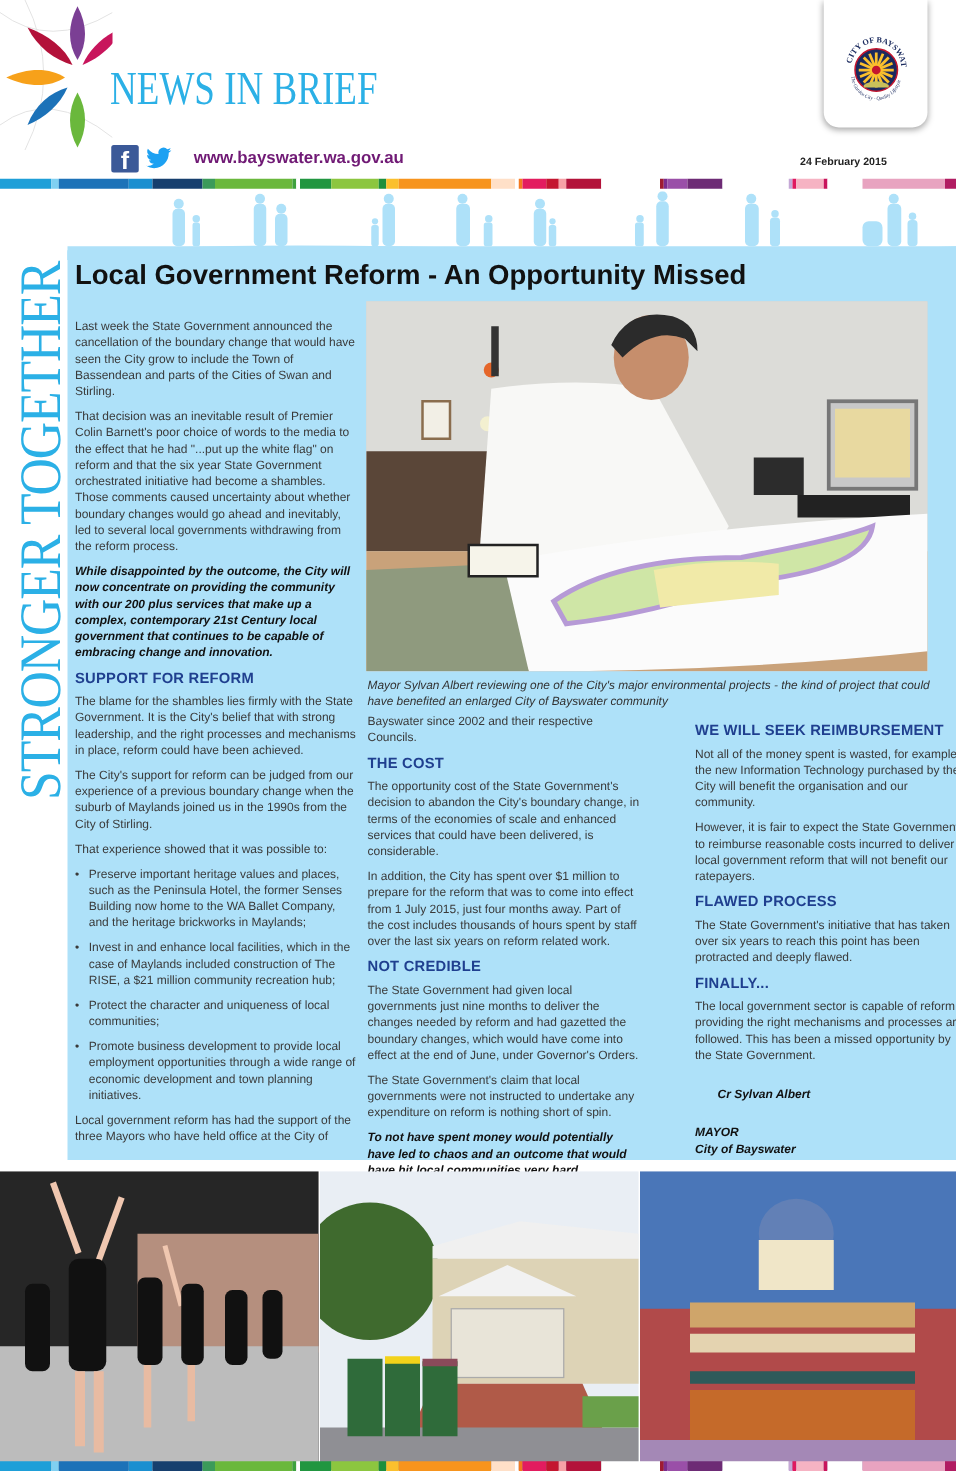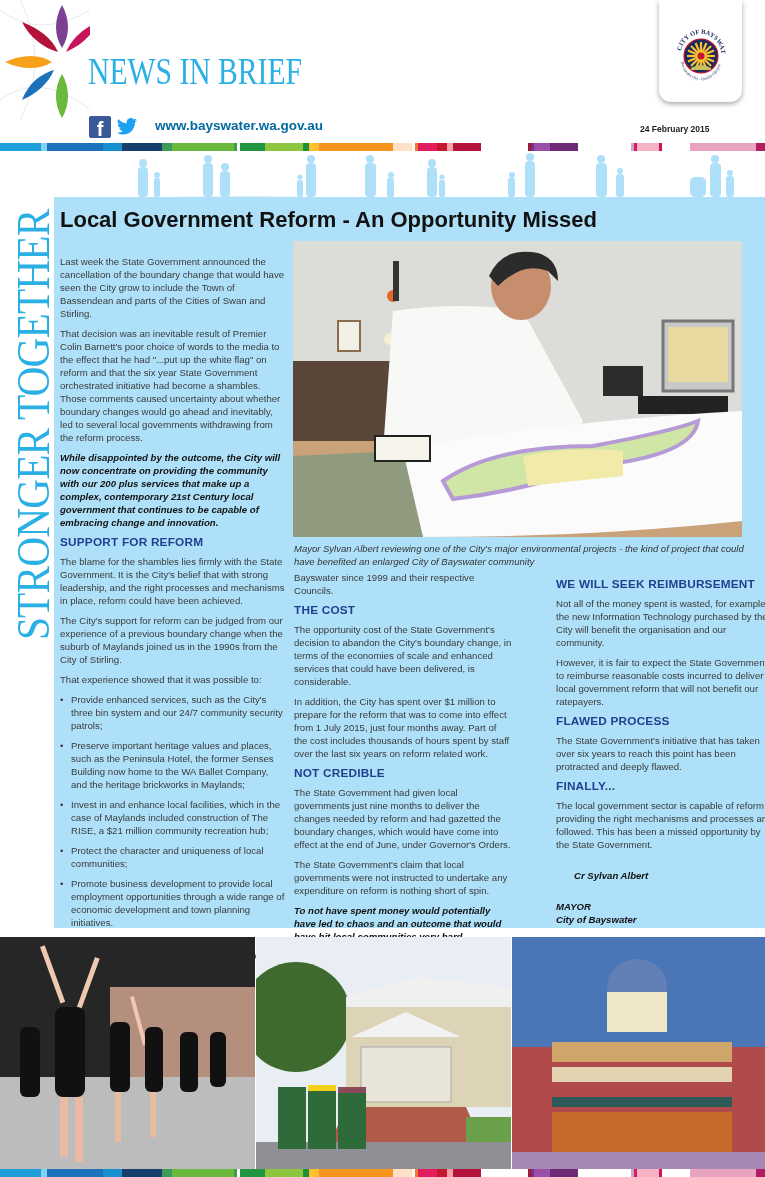--- a/index.html
+++ b/index.html
@@ -4,21 +4,21 @@
 <style>
   html,body{margin:0;padding:0;}
   body{width:765px;height:1177px;background:#ffffff;position:relative;overflow:hidden;font-family:"Liberation Sans",sans-serif;color:#333;}
   .abs{position:absolute;}
   
   #flower{left:0;top:0;width:90px;height:120px;}
   #masthead{left:88px;top:52px;font-family:"Liberation Serif",serif;font-size:38px;color:#2bb0e6;letter-spacing:0px;transform:scaleX(0.78);transform-origin:left top;line-height:1;}
   .social{top:116px;width:22px;height:22px;border-radius:2px;}
   #fb{left:89px;background:#3b5998;color:#fff;font-weight:bold;font-size:20px;text-align:center;line-height:26px;overflow:hidden;}
   #tw{left:116px;color:#1da1f2;font-size:22px;line-height:22px;}
-  #website{left:155px;top:118px;font-size:13.5px;font-weight:bold;color:#0369a1;}
+  #website{left:155px;top:118px;font-size:13.5px;font-weight:bold;color:#701a75;}
   #date{left:640px;top:124px;font-size:8.5px;font-weight:bold;color:#222;}
   #crest-card{left:659px;top:0;width:83px;height:102px;background:#fff;border-radius:0 0 12px 12px;box-shadow:0 2px 5px rgba(0,0,0,0.35);}
   #crest{position:absolute;left:12px;top:24px;width:60px;height:60px;}
   .colorbar{left:0;width:765px;height:8px;display:flex;}
   .colorbar span{height:100%;display:block;}
   
   #silhouettes{left:0;top:153px;width:765px;height:55px;}
   
   #panel{left:54px;top:200px;width:711px;height:728px;background:#aee1f9;}
   #side-title{left:6px;top:640px;transform:rotate(-90deg);transform-origin:left top;font-family:"Liberation Serif",serif;font-size:47px;color:#2bb0e6;white-space:nowrap;letter-spacing:-1px;}
@@ -176,21 +176,20 @@
 
 <div id="col1" class="abs col">
   <p>Last week the State Government announced the cancellation of the boundary change that would have seen the City grow to include the Town of Bassendean and parts of the Cities of Swan and Stirling.</p>
   <p>That decision was an inevitable result of Premier Colin Barnett's poor choice of words to the media to the effect that he had "...put up the white flag" on reform and that the six year State Government orchestrated initiative had become a shambles. Those comments caused uncertainty about whether boundary changes would go ahead and inevitably, led to several local governments withdrawing from the reform process.</p>
   <p class="b">While disappointed by the outcome, the City will now concentrate on providing the community with our 200 plus services that make up a complex, contemporary 21st Century local government that continues to be capable of embracing change and innovation.</p>
   <h3>SUPPORT FOR REFORM</h3>
   <p>The blame for the shambles lies firmly with the State Government. It is the City's belief that with strong leadership, and the right processes and mechanisms in place, reform could have been achieved.</p>
   <p>The City's support for reform can be judged from our experience of a previous boundary change when the suburb of Maylands joined us in the 1990s from the City of Stirling.</p>
   <p>That experience showed that it was possible to:</p>
   <ul>
-    <li>Provide enhanced services, such as the City's three bin system and our 24/7 community security patrols;</li>
     <li>Preserve important heritage values and places, such as the Peninsula Hotel, the former Senses Building now home to the WA Ballet Company, and the heritage brickworks in Maylands;</li>
     <li>Invest in and enhance local facilities, which in the case of Maylands included construction of The RISE, a $21 million community recreation hub;</li>
     <li>Protect the character and uniqueness of local communities;</li>
     <li>Promote business development to provide local employment opportunities through a wide range of economic development and town planning initiatives.</li>
   </ul>
   <p>Local government reform has had the support of the three Mayors who have held office at the City of</p>
 </div>
 
 <svg id="photo" class="abs" viewBox="0 0 449 296" preserveAspectRatio="none">
   <rect width="449" height="296" fill="#dcdcd8"></rect>
@@ -213,21 +212,21 @@
   <rect x="345" y="155" width="90" height="18" fill="#222"></rect>
   <path d="M100,210 Q260,180 449,170 L449,280 Q300,296 130,296Z" fill="#fbfbfb"></path>
   <path d="M150,240 Q200,205 300,205 Q380,190 405,180 Q400,215 300,225 Q230,250 160,258Z" fill="#cfe6a6" stroke="#b69ad6" stroke-width="4"></path>
   <path d="M230,215 Q280,205 330,210 L330,235 Q280,240 235,245Z" fill="#f1eaa8"></path>
   <path d="M0,215 L110,210 L130,296 L0,296Z" fill="#8f9a7e"></path>
   <rect x="82" y="195" width="55" height="25" fill="#f6f4ea" stroke="#222" stroke-width="2"></rect>
 </svg>
 <div id="caption" class="abs">Mayor Sylvan Albert reviewing one of the City's major environmental projects - the kind of project that could have benefited an enlarged City of Bayswater community</div>
 
 <div id="col2" class="abs col">
-  <p>Bayswater since 1999 and their respective Councils.</p>
+  <p>Bayswater since 2002 and their respective Councils.</p>
   <h3>THE COST</h3>
   <p>The opportunity cost of the State Government's decision to abandon the City's boundary change, in terms of the economies of scale and enhanced services that could have been delivered, is considerable.</p>
   <p>In addition, the City has spent over $1 million to prepare for the reform that was to come into effect from 1 July 2015, just four months away. Part of the cost includes thousands of hours spent by staff over the last six years on reform related work.</p>
   <h3>NOT CREDIBLE</h3>
   <p>The State Government had given local governments just nine months to deliver the changes needed by reform and had gazetted the boundary changes, which would have come into effect at the end of June, under Governor's Orders.</p>
   <p>The State Government's claim that local governments were not instructed to undertake any expenditure on reform is nothing short of spin.</p>
   <p class="b">To not have spent money would potentially have led to chaos and an outcome that would have hit local communities very hard.</p>
   <p class="b">As a supporter of change, the City did not spend money on advertisements opposing local government reform.</p>
 </div>
 

